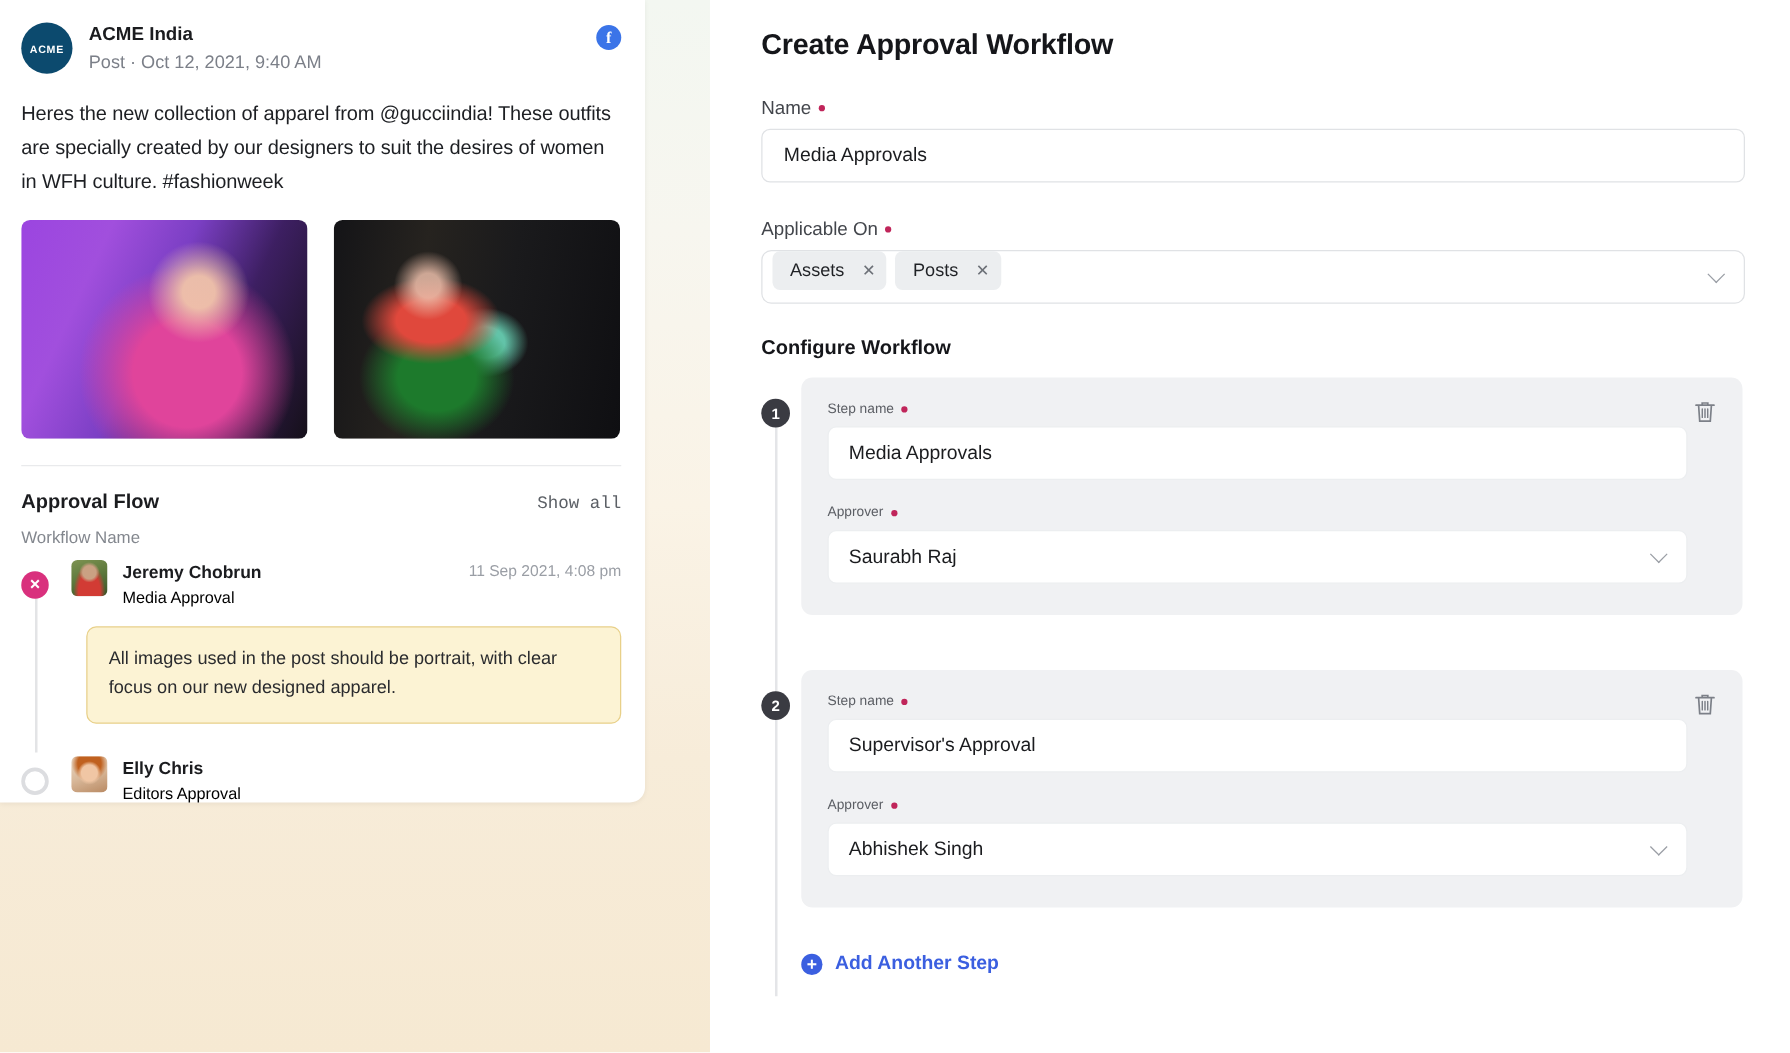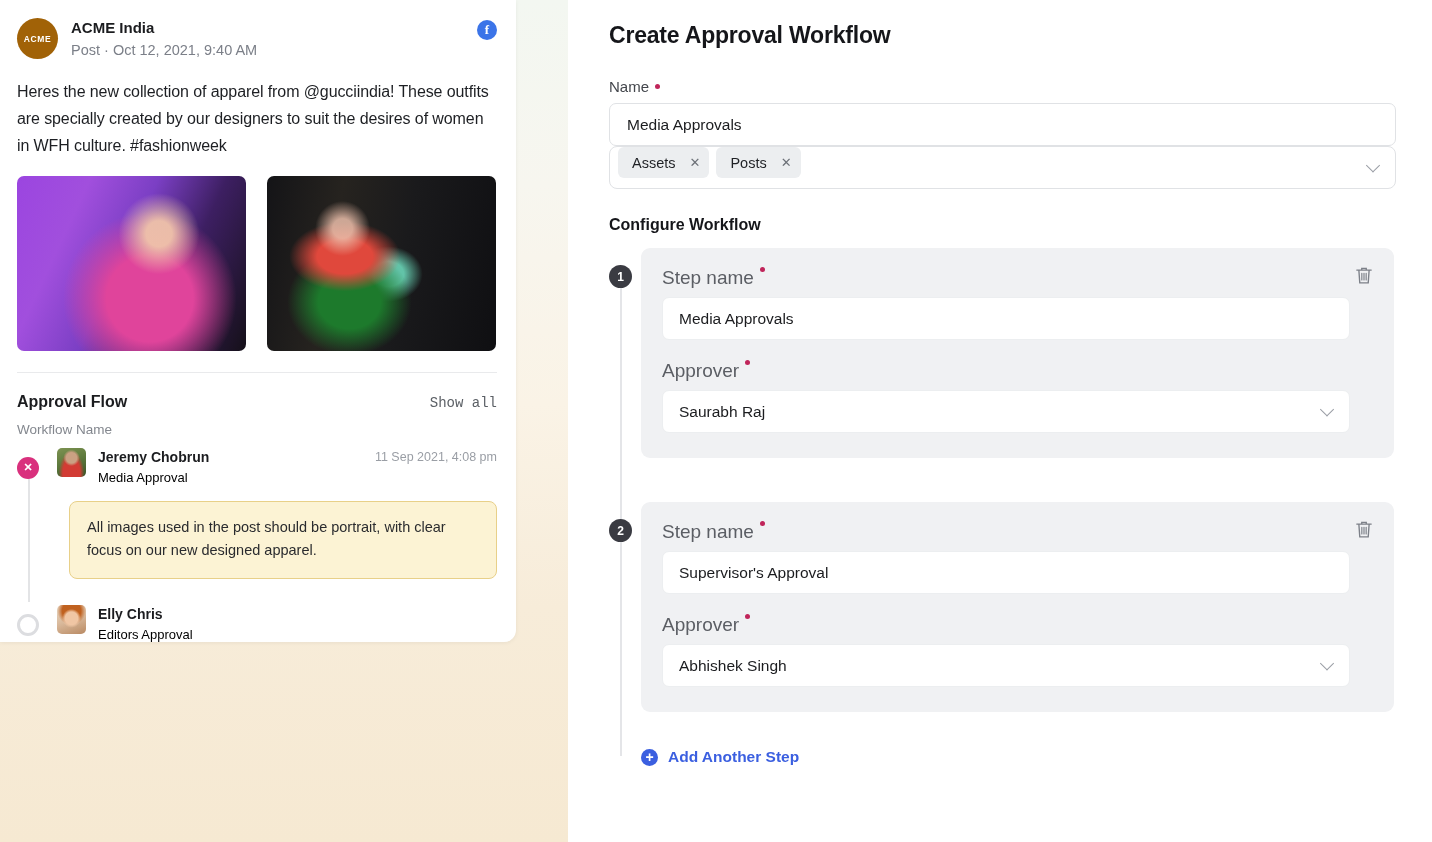--- a/index.html
+++ b/index.html
@@ -29,21 +29,21 @@
     width: 516px;
     min-height: 639px;
     background: #ffffff;
     border-bottom-right-radius: 12px;
     box-shadow: 0 1px 4px rgba(0,0,0,0.06);
     padding: 18px 19px 0 17px;
   }
   .post-head { display: flex; align-items: flex-start; position: relative; }
   .acme-logo {
     width: 41px; height: 41px; border-radius: 50%;
-    background: #a16207;
+    background: #0c4a6e;
     color: #fff;
     display: flex; align-items: center; justify-content: center;
     font-size: 8.5px; font-weight: bold; letter-spacing: 0.6px;
     flex: 0 0 41px;
   }
   .post-meta { margin-left: 13px; padding-top: 1px; }
   .post-brand { font-size: 15px; font-weight: bold; color: #1b1c1f; line-height: 1.25; }
   .post-sub { font-size: 14.5px; color: #7b7f88; margin-top: 3px; line-height: 1.25; }
   .fb-badge {
     position: absolute; right: 0; top: 2px;
@@ -209,21 +209,21 @@
     position: absolute; left: -32px; top: 17px;
     width: 23px; height: 23px; border-radius: 50%;
     background: #3a3b42; color: #fff;
     display: flex; align-items: center; justify-content: center;
     font-size: 12px; font-weight: bold;
   }
   .trash {
     position: absolute; right: 21px; top: 18px;
     width: 18px; height: 19px; cursor: pointer;
   }
-  .step-label { font-size: 19px; color: #5b5e64; display: flex; }
+  .step-label { font-size: 11px; color: #5b5e64; display: flex; align-items: center; }
   .step-input {
     width: 688px; height: 43px;
     background: #fff;
     border: 1px solid #eceef0; border-radius: 7px;
     display: flex; align-items: center;
     padding: 0 16px;
     font-size: 15.5px; color: #1b1c1f;
     margin-top: 8px;
   }
   .step-select {
@@ -326,20 +326,24 @@
     <div class="page-title">Create Approval Workflow</div>
 
     <div class="field-label">
       <span>Name</span>
       <span class="req-dot"></span>
     </div>
     <div class="text-input">
       <span>Media Approvals</span>
     </div>
 
+    <div class="field-label">
+      <span>Applicable On</span>
+      <span class="req-dot"></span>
+    </div>
     <div class="multi-select">
       <div class="chip">
         <span>Assets</span>
         <span class="chip-x">✕</span>
       </div>
       <div class="chip">
         <span>Posts</span>
         <span class="chip-x">✕</span>
       </div>
       <span class="chev"></span>

